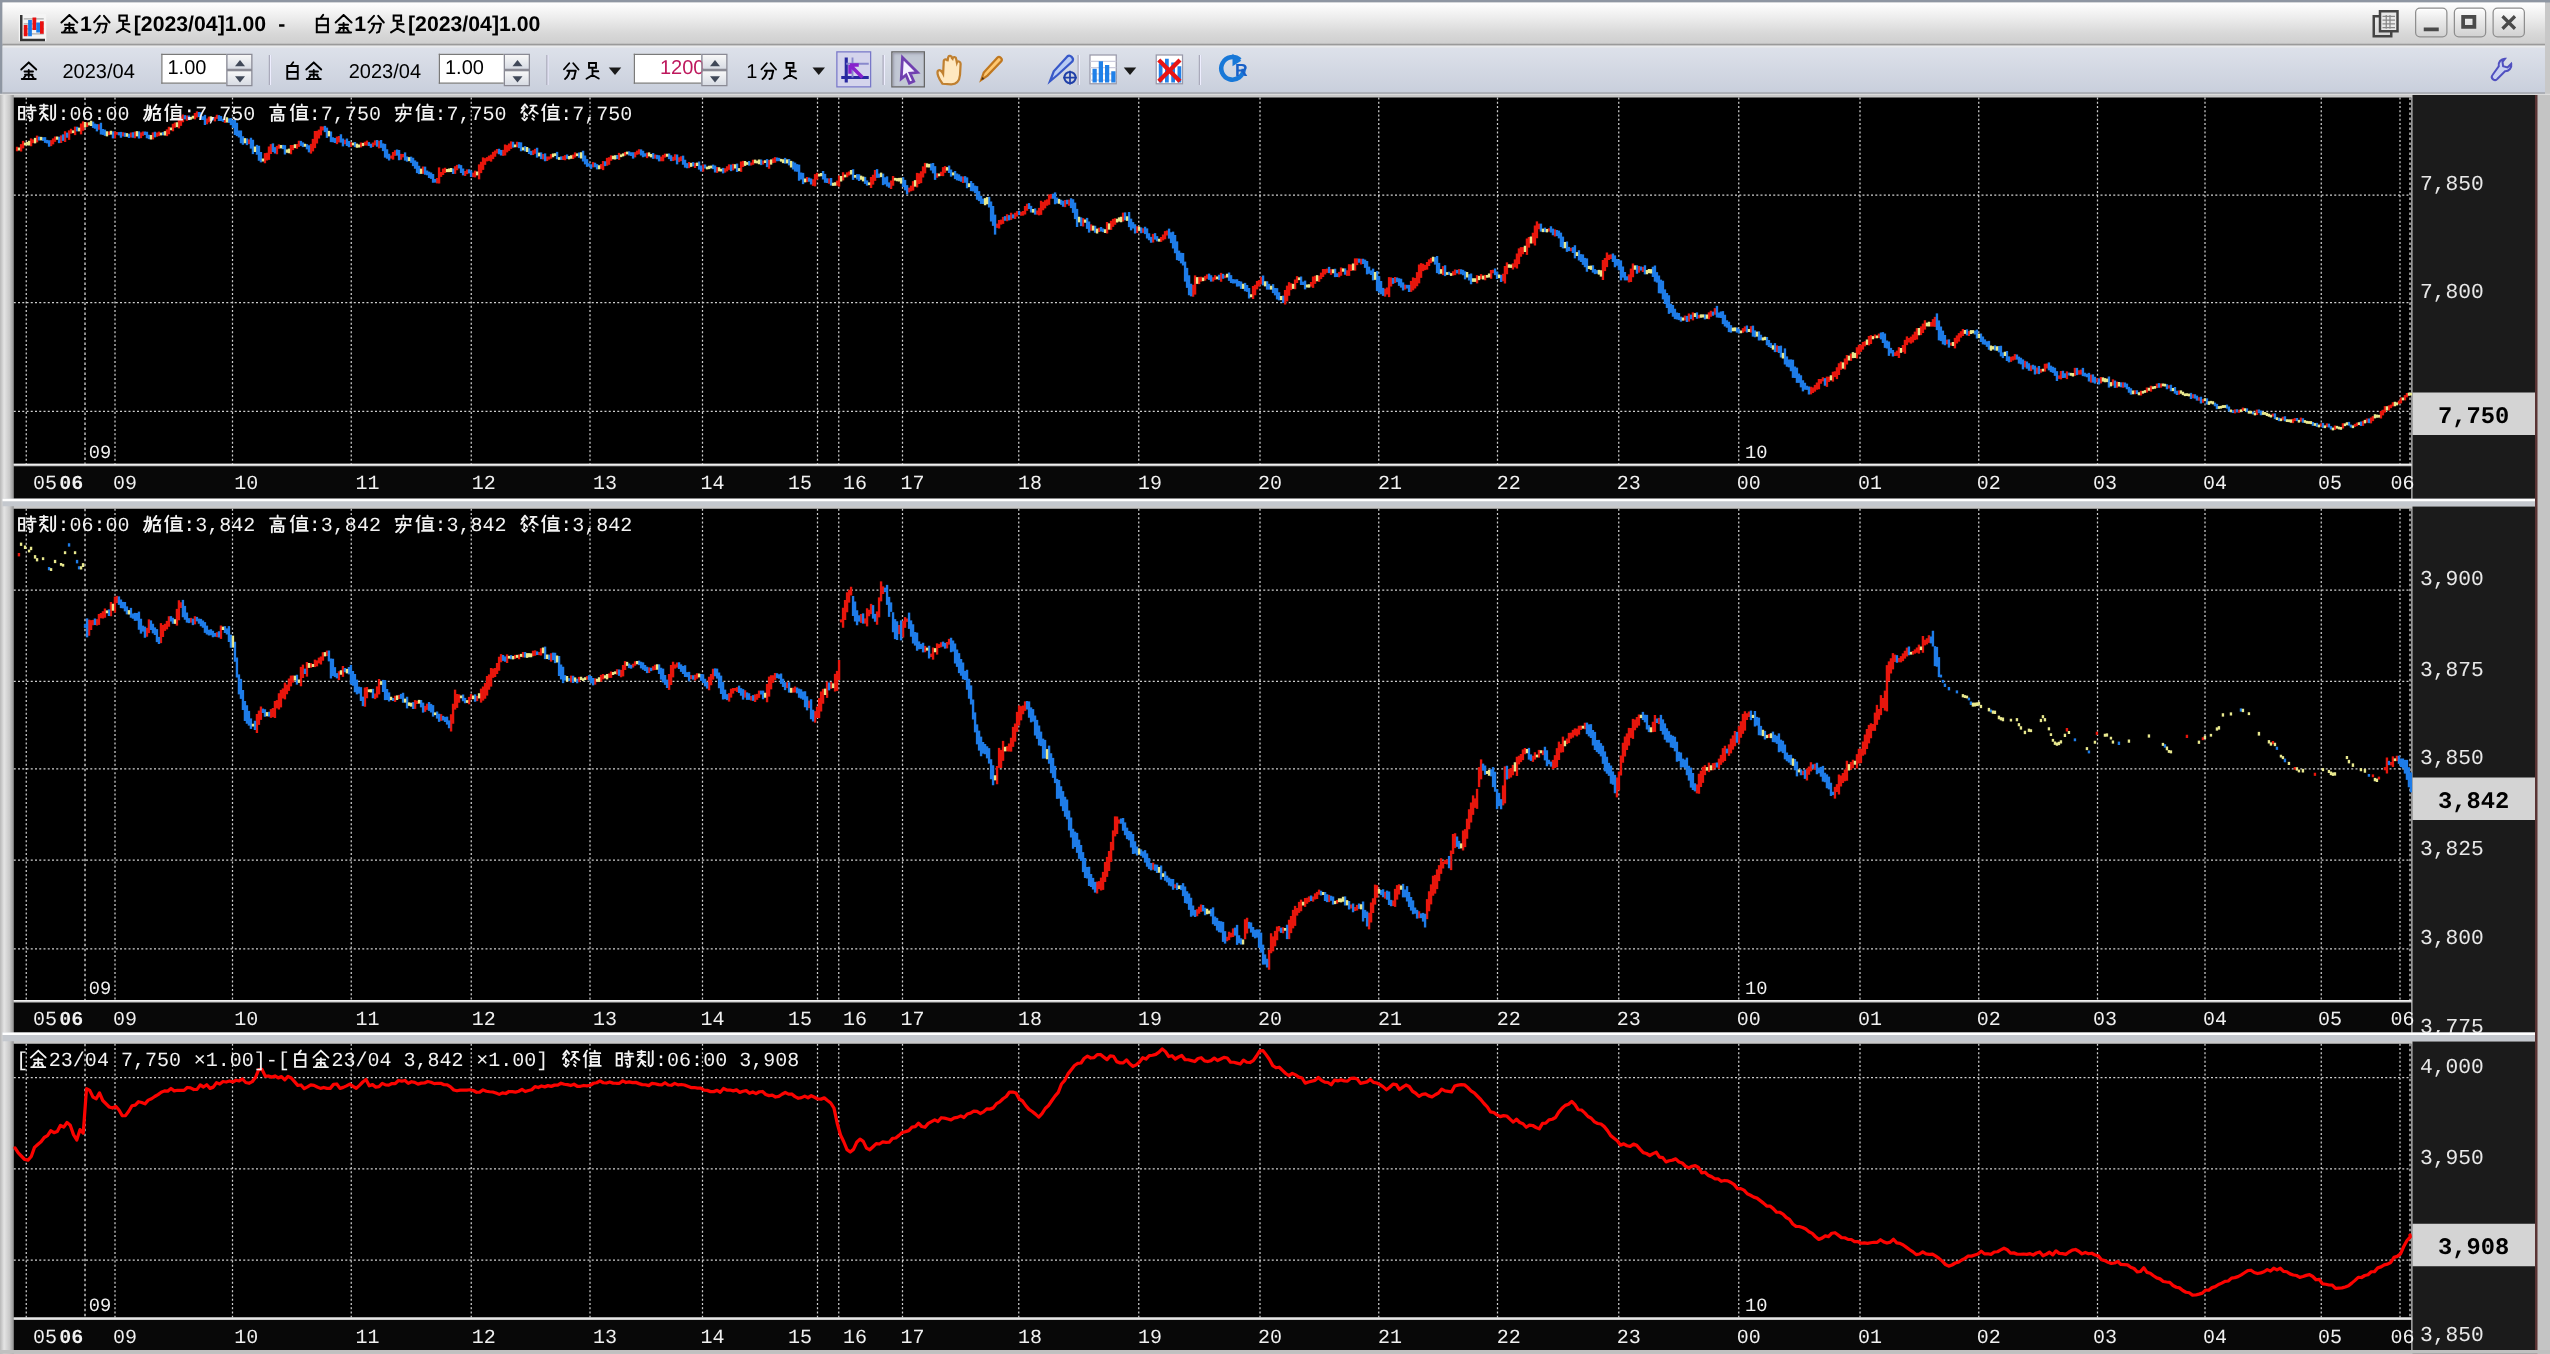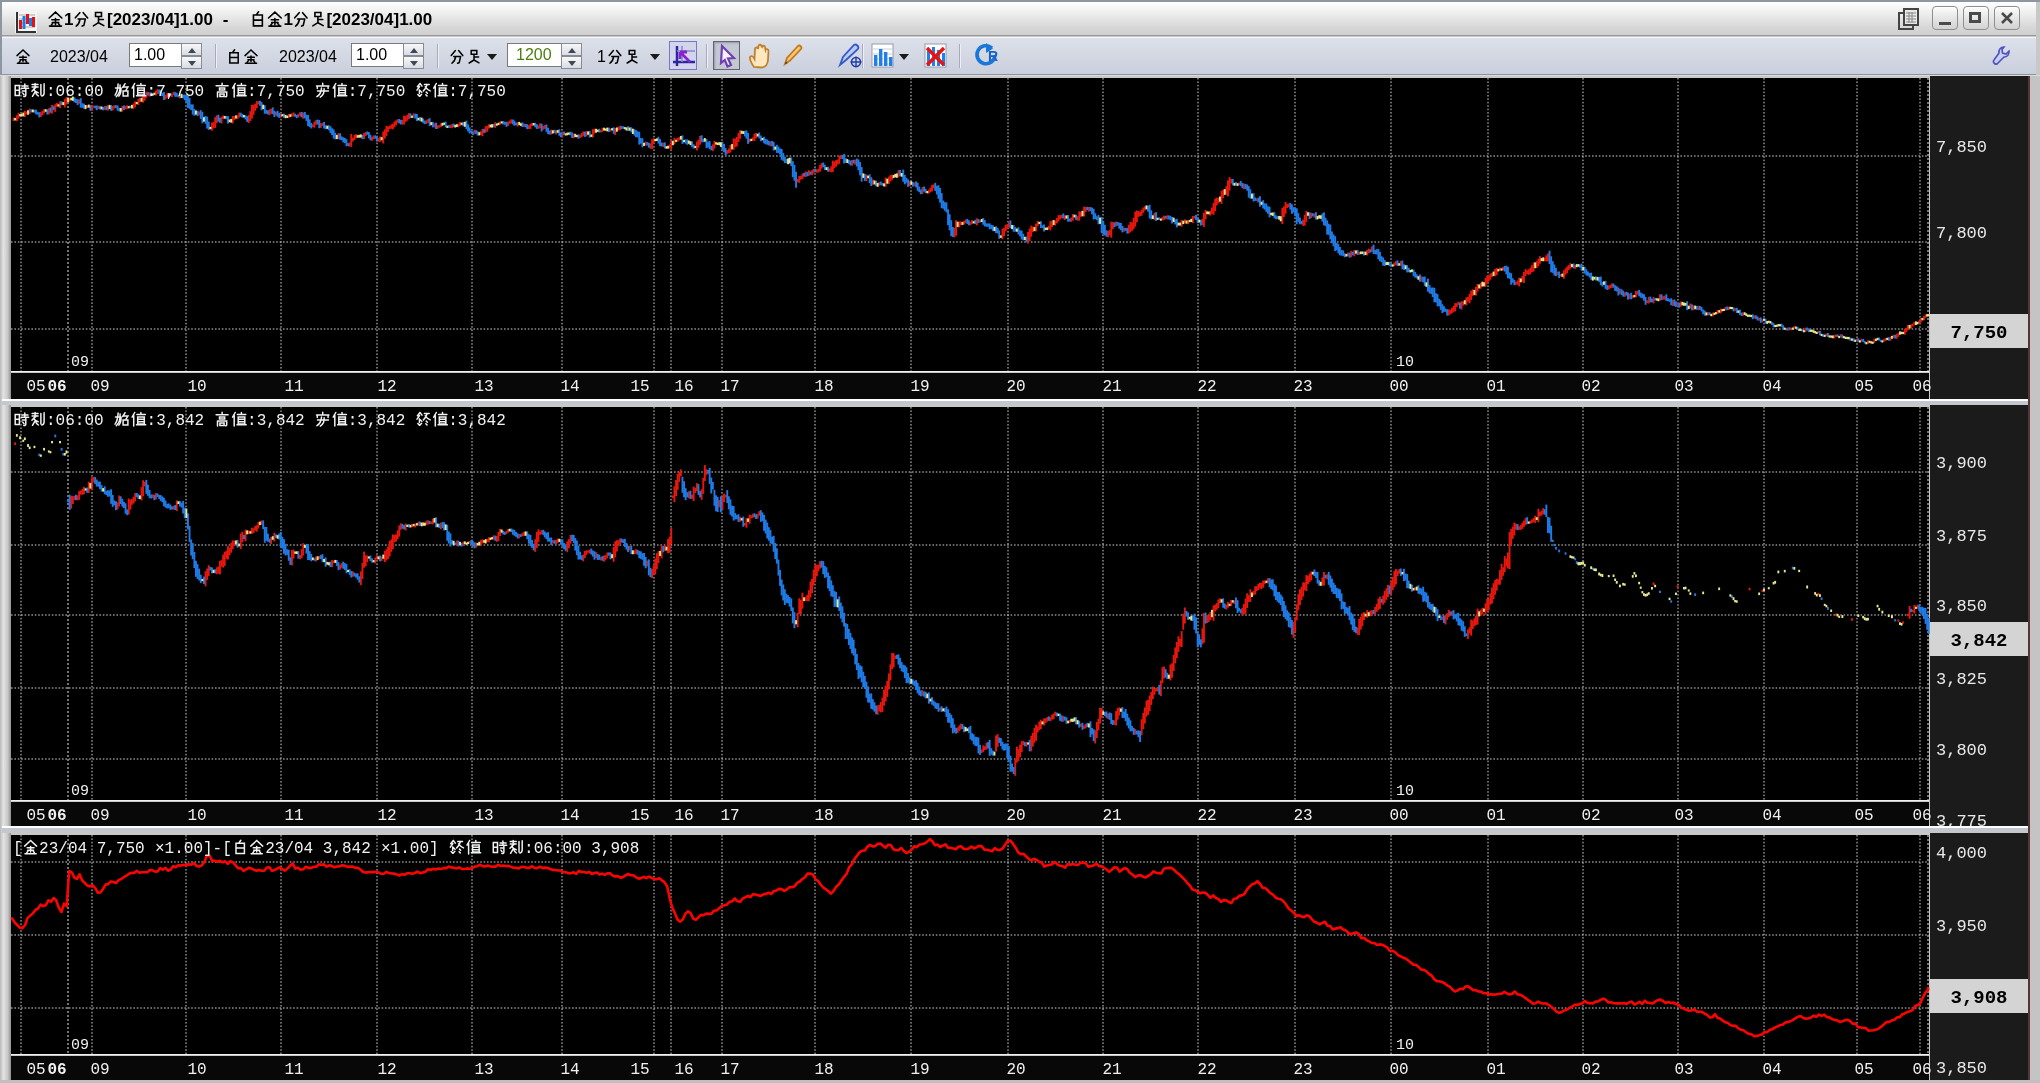--- a/index.html
+++ b/index.html
@@ -118,21 +118,21 @@
   </div>
 <div style="position:absolute;left:403px;top:43px;width:21px;height:13px;background:linear-gradient(#f8f8f8,#d8dce4);border:1px solid #8a8a94">
     <div style="position:absolute;left:5.5px;top:4px;width:0;height:0;border-left:4px solid transparent;border-right:4px solid transparent;border-bottom:5px solid #404858"></div>
   </div>
 <div style="position:absolute;left:403px;top:56px;width:21px;height:13px;background:linear-gradient(#f8f8f8,#d8dce4);border:1px solid #8a8a94">
     <div style="position:absolute;left:5.5px;top:4px;width:0;height:0;border-left:4px solid transparent;border-right:4px solid transparent;border-top:5px solid #404858"></div>
   </div>
 <div style="position:absolute;left:437px;top:44px;width:2px;height:24px;background:#aab;border-right:1px solid #eef"></div>
 <div style="position:absolute;left:487px;top:54px;width:0;height:0;border-left:5px solid transparent;border-right:5px solid transparent;border-top:6px solid #1a1a1a"></div>
 <div style="position:absolute;left:507px;top:43px;width:54px;height:24px;background:#fff;border:1px solid #7a7a7a;border-right:none">
-    <span style="position:absolute;left:8px;top:2px;font:16px 'Liberation Sans',sans-serif;color:#4d7c0f">1200</span>
+    <span style="position:absolute;left:20px;top:2px;font:16px 'Liberation Sans',sans-serif;color:#be185d">1200</span>
   </div>
 <div style="position:absolute;left:561px;top:43px;width:21px;height:13px;background:linear-gradient(#f8f8f8,#d8dce4);border:1px solid #8a8a94">
     <div style="position:absolute;left:5.5px;top:4px;width:0;height:0;border-left:4px solid transparent;border-right:4px solid transparent;border-bottom:5px solid #404858"></div>
   </div>
 <div style="position:absolute;left:561px;top:56px;width:21px;height:13px;background:linear-gradient(#f8f8f8,#d8dce4);border:1px solid #8a8a94">
     <div style="position:absolute;left:5.5px;top:4px;width:0;height:0;border-left:4px solid transparent;border-right:4px solid transparent;border-top:5px solid #404858"></div>
   </div>
 <div style="position:absolute;left:650px;top:54px;width:0;height:0;border-left:5px solid transparent;border-right:5px solid transparent;border-top:6px solid #1a1a1a"></div>
 <div style="position:absolute;left:669px;top:41px;width:28px;height:29px;border:1px solid #7878c8;background:#d4d4ec;"><svg width="28" height="29" viewBox="0 0 28 29">
       <path d="M7 4 V24 M3 20 H25" stroke="#2828a0" stroke-width="2.5"></path>

